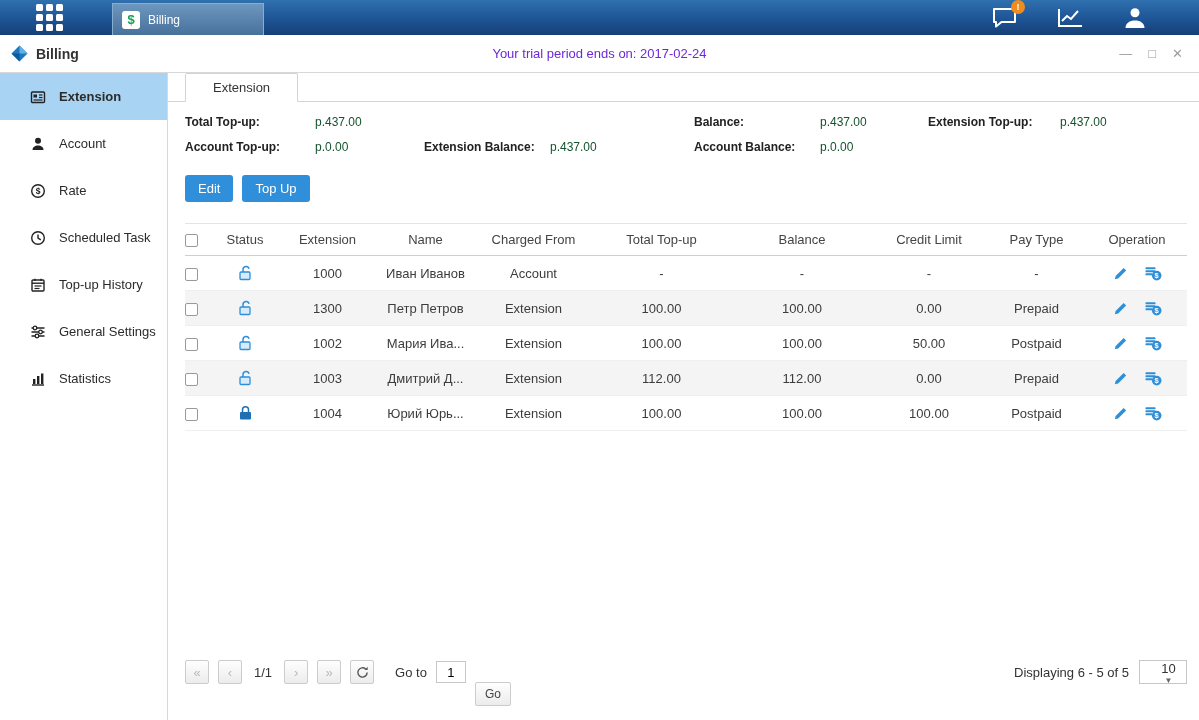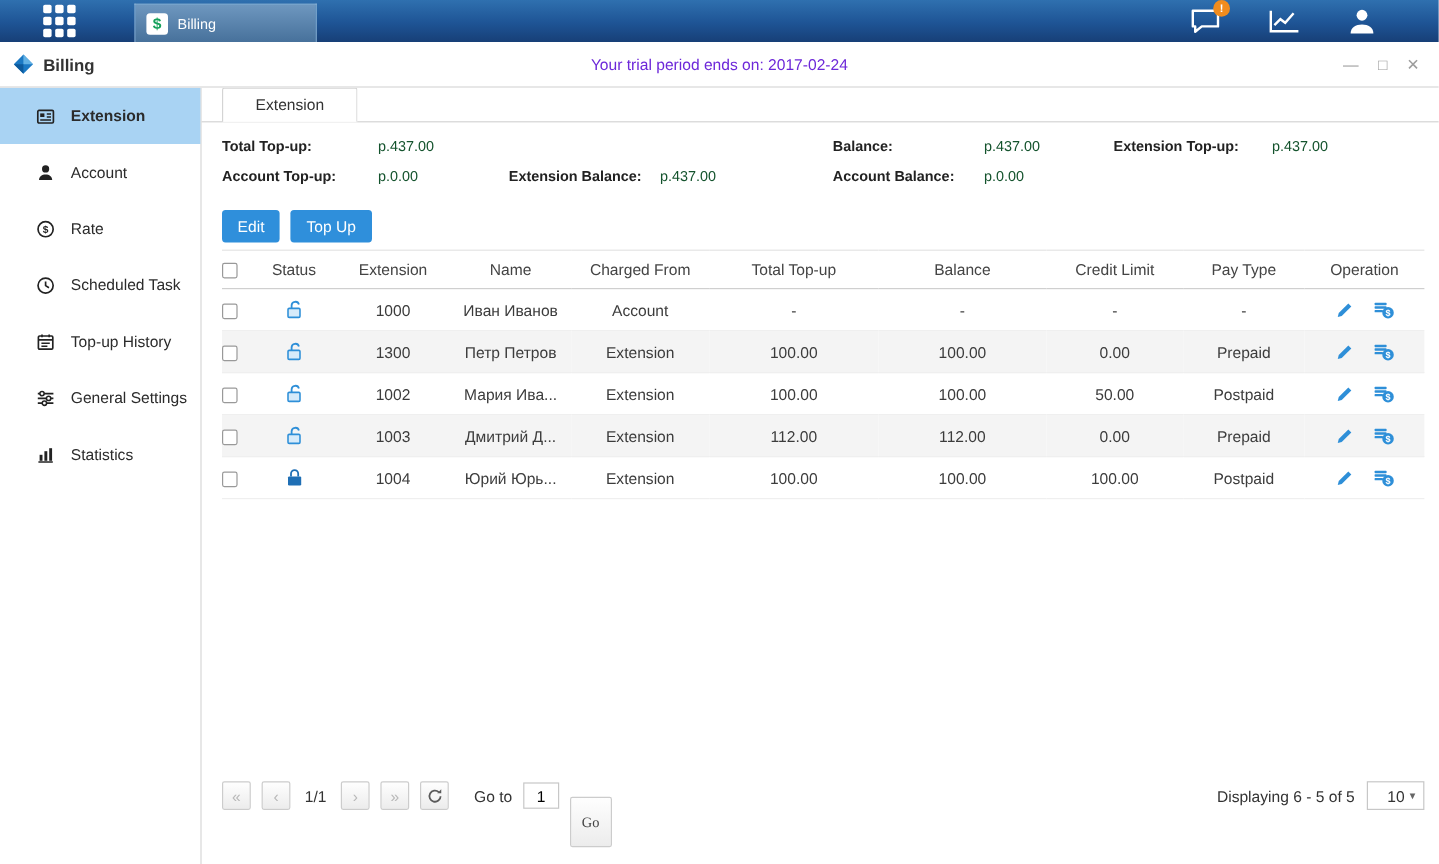--- a/index.html
+++ b/index.html
@@ -69,21 +69,21 @@
   .sum-value { color:#14532d; }
   .gc5 { grid-column:5; } .gc6 { grid-column:6; }
 
   .btn-row { margin-top:21px; display:flex; gap:9px; }
   .btn {
     background:#2f8fdb; color:#fff; border:none; height:27px; padding:0 13px;
     font-size:13px; border-radius:3px; cursor:pointer; font-family:inherit;
   }
 
   
-  table { margin-top:6px; width:100%; border-collapse:collapse; table-layout:fixed; font-size:13px; color:#3c3c3c; }
+  table { margin-top:21px; width:100%; border-collapse:collapse; table-layout:fixed; font-size:13px; color:#3c3c3c; }
   thead th {
     height:32px; font-weight:normal; color:#444; text-align:center;
     border-top:1px solid #e4e4e4; border-bottom:1px solid #cfcfcf; padding:0;
   }
   tbody td { height:35px; text-align:center; padding:0; }
   tbody tr { border-bottom:1px solid #efefef; }
   tbody tr:nth-child(even) { background:#f4f4f4; }
   th:first-child, td:first-child { text-align:left; }
   .checkbox {
     width:13px; height:13px; border:1px solid #999; border-radius:2px; background:#fff;
@@ -97,27 +97,27 @@
   .pager { margin-top:auto; display:flex; align-items:center; gap:9px; padding:4px 0 8px 0; font-size:13px; color:#333; }
   .pg-btn {
     width:24px; height:24px; border:1px solid #ccc; border-radius:2px;
     background:linear-gradient(#fefefe,#ececec); color:#b8b8b8; font-size:13px;
     display:flex; align-items:center; justify-content:center; cursor:pointer;
   }
   .page-indicator { margin:0 3px; color:#333; }
   .goto-label { margin-left:12px; }
   .goto-input { width:30px; height:22px; border:1px solid #c7c7c7; text-align:center; font-size:13px; font-family:inherit; }
   .go-btn {
-    height:42px; border:1px solid #ccc; border-radius:2px; background:linear-gradient(#fefefe,#ececec);
-    padding:0 9px; font-size:12px; color:#444; cursor:pointer; font-family:Liberation Serif, serif;margin-top:44px;
+    height:24px; border:1px solid #ccc; border-radius:2px; background:linear-gradient(#fefefe,#ececec);
+    padding:0 9px; font-size:12px; color:#444; cursor:pointer; font-family:Liberation Sans, sans-serif;margin-top:44px;
   }
   .pager-right { margin-left:auto; display:flex; align-items:center; gap:10px; }
   .page-size {
     width:48px; height:24px; border:1px solid #c7c7c7; background:#fff; cursor:pointer;
-    display:flex; align-items:center; justify-content:space-between; padding:0 5px 0 16px;
+    display:flex; align-items:center; justify-content:space-between; padding:0 5px 0 16px;flex-direction:column;
   }
   .page-size .arrow { font-size:8px; color:#666; }
 </style>
 </head>
 <body>
 
 <div class="screen">
 
   <div class="topbar">
     <div class="apps-grid">

